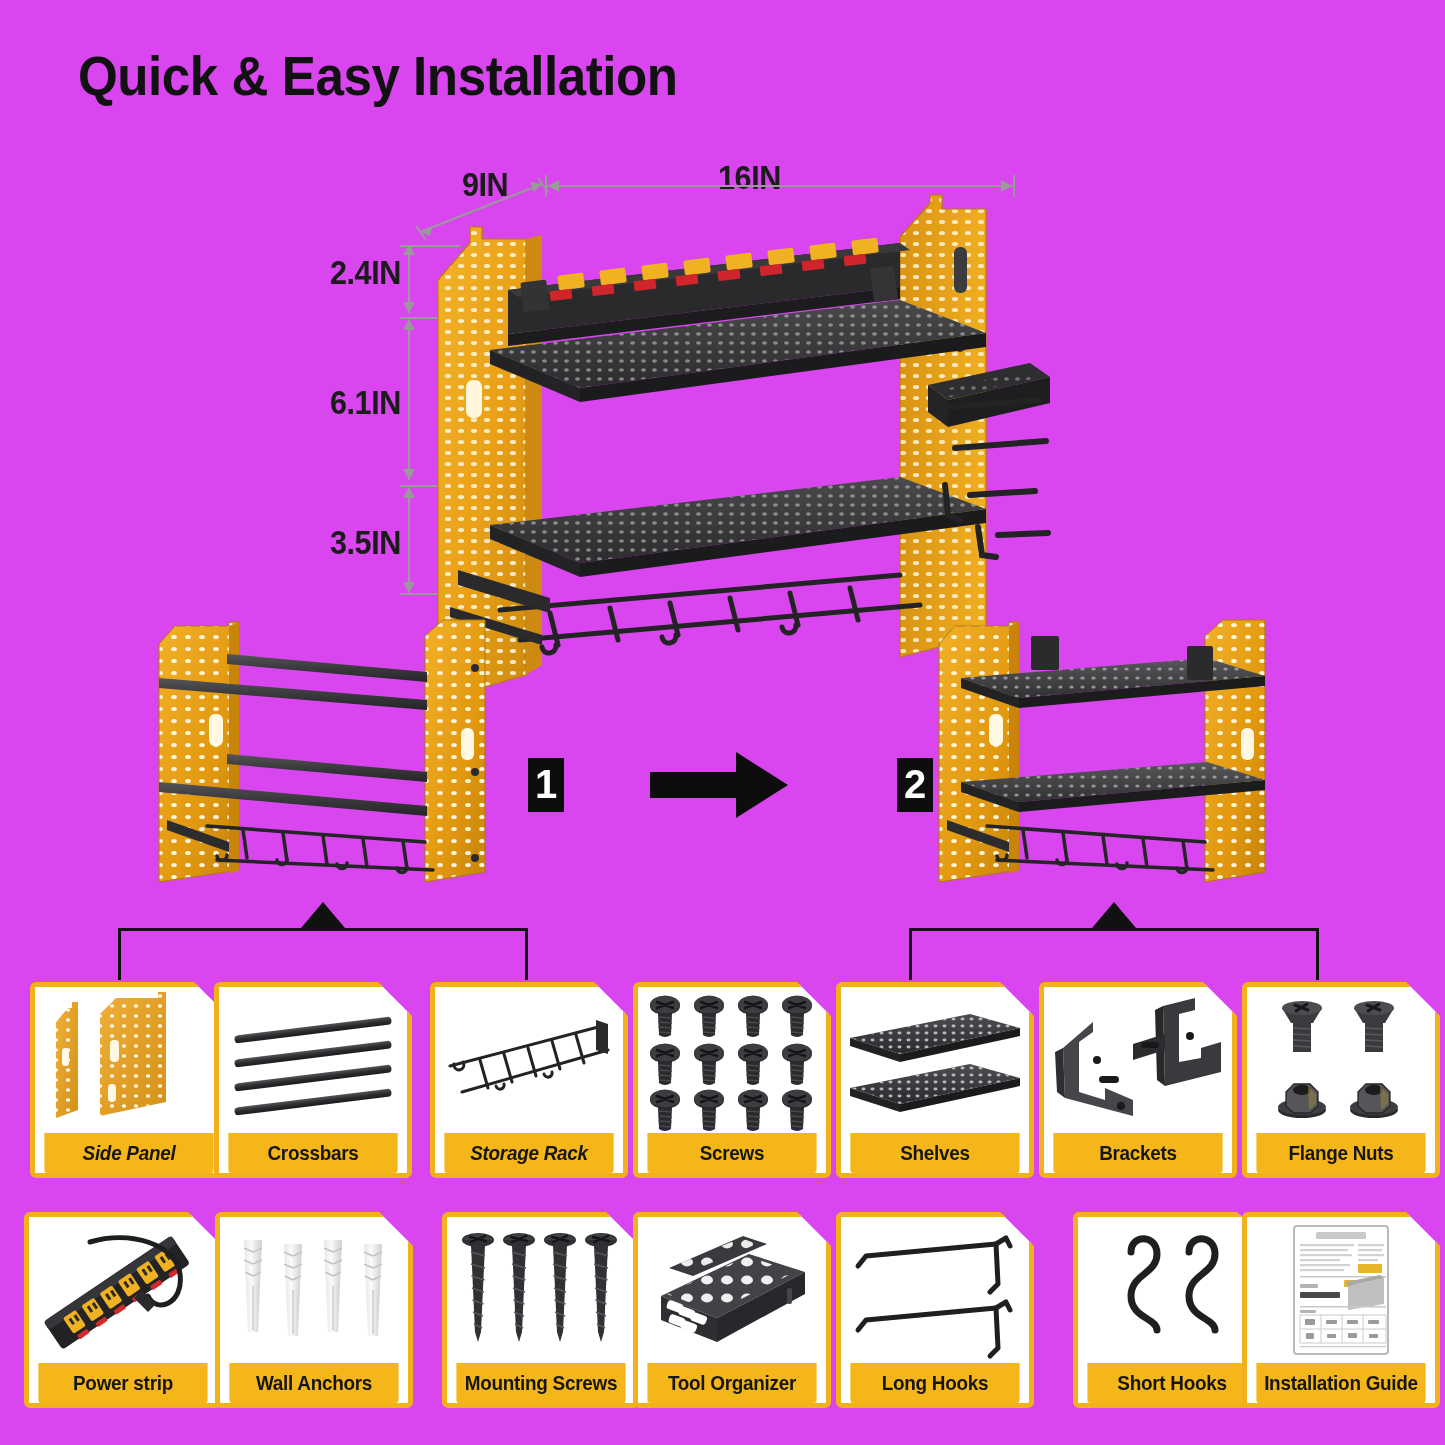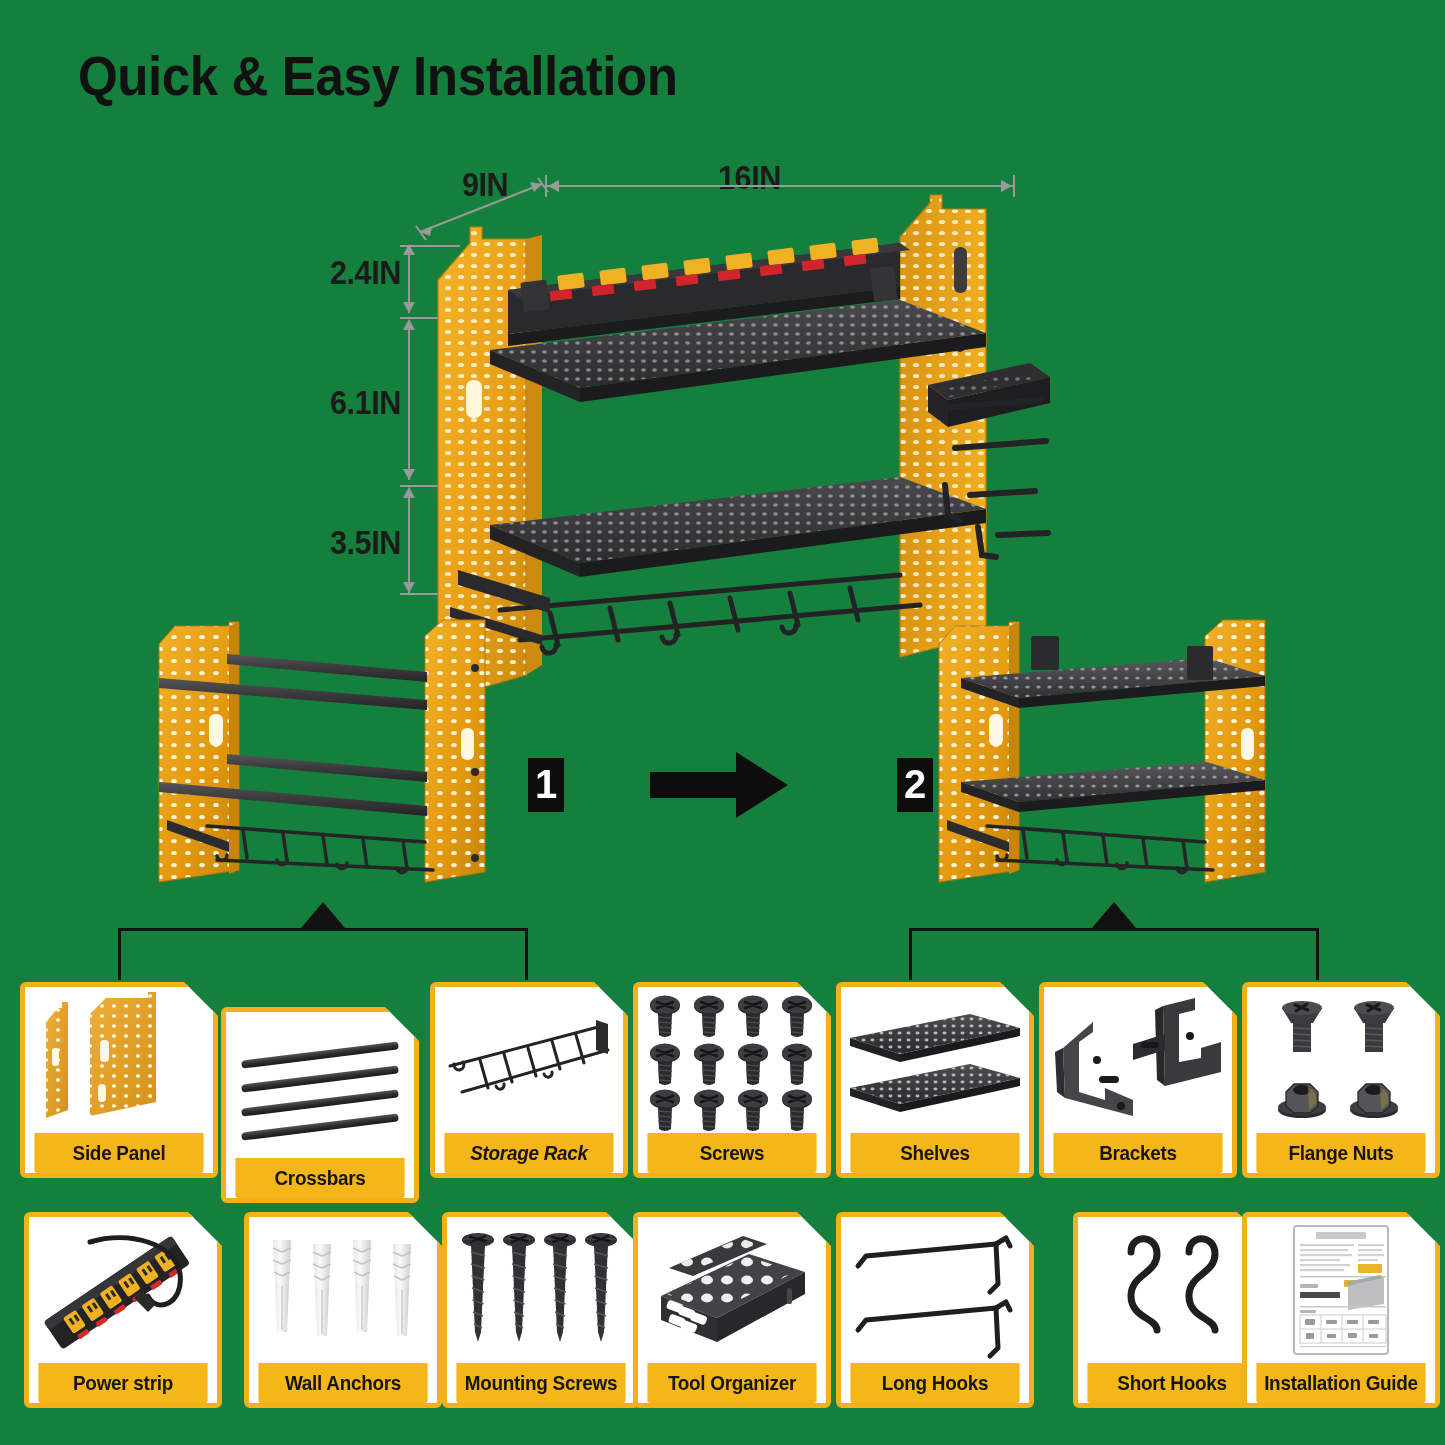--- a/index.html
+++ b/index.html
@@ -2,21 +2,21 @@
 <html><head>
 <meta charset="utf-8">
 <style>
   * { box-sizing: border-box; margin: 0; padding: 0; }
   html, body {
     width: 1445px; height: 1445px;
     background: #ffffff;
     font-family: "Liberation Sans", sans-serif;
     overflow: hidden;
   }
-  .page { position: relative; width: 1445px; height: 1445px; background: #15803d; }
+  .page { position: relative; width: 1445px; height: 1445px; background: #d946ef; }
 
   
   .title {
     position: absolute; left: 78px; top: 44px;
     font-size: 55px; font-weight: 700; color: #111;
     letter-spacing: -0.5px;
     font-family: "Liberation Sans", sans-serif;
     transform: scaleX(0.93); transform-origin: left center;
     white-space: nowrap;
   }
@@ -396,21 +396,21 @@
 
   <div class="bracket" style="left:0; top:900px; width:1445px; height:80px;">
     <div class="bk-top" style="left:909px; top:28px; width:410px;"></div>
     <div class="bk-leg" style="left:909px; top:28px; height:52px;"></div>
     <div class="bk-leg" style="left:1316px; top:28px; height:52px;"></div>
     <div class="bk-tri" style="left:1092px; top:2px;"></div>
   </div>
 
   <div class="cards" style="top:982px;">
 
-    <div class="card" style="left:20px;">
+    <div class="card" style="left:30px;font-style:italic;">
       <div class="card-frame"></div>
       <div class="card-art">
         <svg width="186" height="146" viewBox="0 0 186 146">
           <defs>
             <linearGradient id="cp1" x1="0" y1="0" x2="1" y2="1">
               <stop offset="0" stop-color="#EFAF3A"></stop>
                 <stop offset="1" stop-color="#D59118"></stop>
             </linearGradient>
             <pattern id="cperf" width="12" height="10" patternUnits="userSpaceOnUse">
               <ellipse cx="4" cy="4" rx="2.2" ry="1.7" fill="#FFF8E4"></ellipse>
@@ -425,21 +425,21 @@
             <path d="M4,22 L20,6 L62,6 L62,0 L70,0 L70,110 L4,124 Z" fill="url(#cp1)"></path>
             <path d="M4,22 L20,6 L62,6 L62,0 L70,0 L70,110 L4,124 Z" fill="url(#cperf)"></path>
             <rect x="14" y="48" width="9" height="22" rx="4" fill="#FFF8E4"></rect>
             <rect x="12" y="92" width="8" height="18" rx="4" fill="#FFF8E4"></rect>
           </g>
         </svg>
       </div>
       <div class="card-label">Side Panel</div>
     </div>
 
-    <div class="card" style="left:221px;margin-top:25px;">
+    <div class="card" style="left:214px;">
       <div class="card-frame"></div>
       <div class="card-art">
         <svg width="186" height="146" viewBox="0 0 186 146">
           <defs>
             <linearGradient id="rod" x1="0" y1="0" x2="0" y2="1">
               <stop offset="0" stop-color="#56565A"></stop>
                 <stop offset="0.5" stop-color="#2E2E31"></stop>
                 <stop offset="1" stop-color="#1A1A1D"></stop>
             </linearGradient>
           </defs>
@@ -644,21 +644,21 @@
           </g>
           <g fill="none" stroke="#1E1E21" stroke-width="5" stroke-linecap="round">
             <path d="M60,24 C100,12 146,26 150,56 C154,86 126,96 118,78"></path>
           </g>
           <path d="M112,72 L126,86 L118,94 L104,80 Z" fill="#2A2A2D"></path>
         </svg>
       </div>
       <div class="card-label">Power strip</div>
     </div>
 
-    <div class="card" style="left:244px;text-align:right;">
+    <div class="card" style="left:215px;text-align:right;">
       <div class="card-frame"></div>
       <div class="card-art">
         <svg width="186" height="146" viewBox="0 0 186 146">
           <defs>
             <linearGradient id="anch" x1="0" y1="0" x2="1" y2="0">
               <stop offset="0" stop-color="#E7E7E8"></stop>
                 <stop offset="0.4" stop-color="#FAFAFA"></stop>
                 <stop offset="1" stop-color="#CFCFD1"></stop>
             </linearGradient>
             <g id="anchor">

